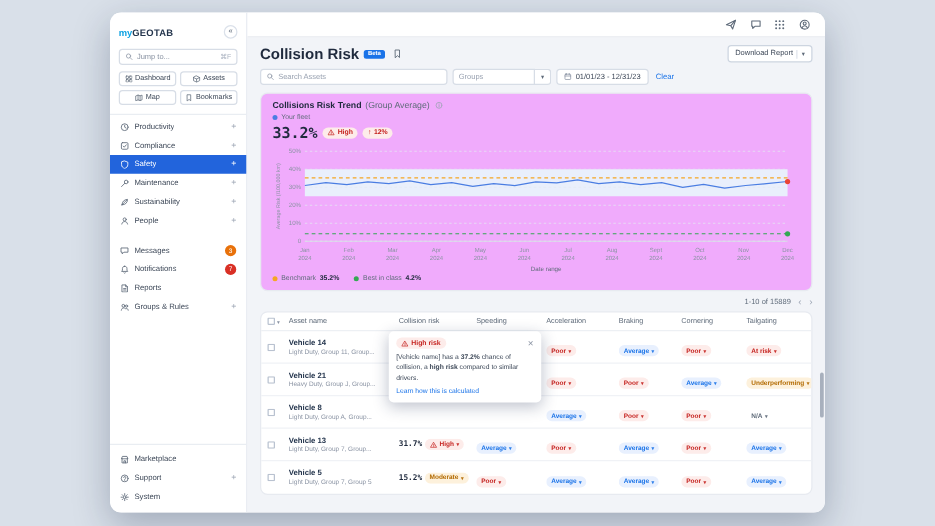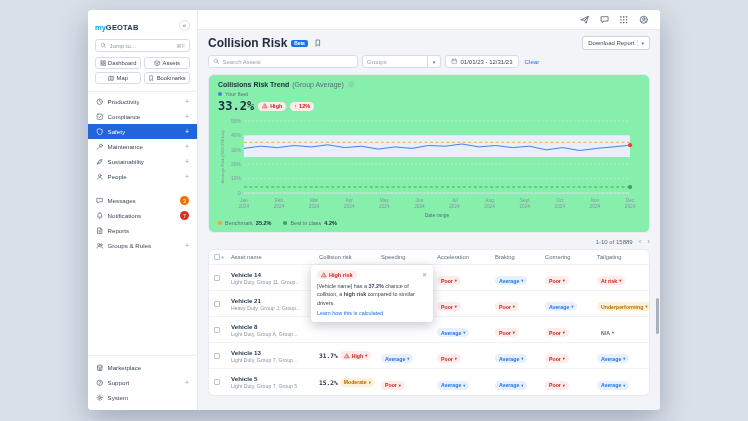--- a/index.html
+++ b/index.html
@@ -2,21 +2,21 @@
 <html style="--accent: #1a73e8; --active-nav: #2264dc; --risk-red: #c5221f; --pill-red-bg: #fdecea; --pill-blue: #1a73e8; --pill-blue-bg: #e8f0fe; --pill-orange: #b26a00; --pill-orange-bg: #fdf1dc; --benchmark-orange: #f5a623; --best-green: #34a853; --fleet-blue: #4a7de2;"><head>
 <meta charset="utf-8">
 <style>
   * { box-sizing: border-box; }
   html,body { margin:0; padding:0; }
   body { font-family:"Liberation Sans",sans-serif; }
   button { font:inherit; border:none; background:none; padding:0; cursor:pointer; }
 
   .stage { position:relative; width:748px; height:421px; background:#d9e0e9; overflow:hidden; }
   .window { position:absolute; left:88px; top:10px; width:572px; height:400px; background:#fff;
-            border-radius:4px; box-shadow:0 10px 30px rgba(15,30,60,.28); display:flex; overflow:hidden; }
+            border-radius:9px; box-shadow:0 10px 30px rgba(15,30,60,.28); display:flex; overflow:hidden; }
 
   
   .sidebar { width:110px; min-width:110px; background:#fff; border-right:1px solid #e4e8ef;
              display:flex; flex-direction:column; color:#3c4757; }
   .logo-row { display:flex; align-items:center; justify-content:space-between; padding:6px 7px 3px; }
   .logo-my { color:#0aa1e2; font-weight:700; font-size:7.5px; }
   .logo-geotab { color:#24354d; font-weight:700; font-size:7.5px; letter-spacing:.2px; }
   .collapse-btn { width:11px; height:11px; border-radius:50%; border:1px solid #dbe1ea; background:#fff;
                   font-size:6px; color:#5f6b7a; display:flex; align-items:center; justify-content:center; }
   .jump-box { margin:2px 7px 5px; height:13px; border:1px solid #d7dde6; border-radius:3px;
@@ -61,21 +61,21 @@
   .jicon { width:6.5px; height:6.5px; display:inline-flex; color:#8a93a3; flex:none; }
   .groups-box { width:66px; height:13px; background:#fff; border:1px solid #d7dde6; border-radius:3px 0 0 3px;
                 display:flex; align-items:center; padding:0 4px; color:#99a2b1; font-size:6px; }
   .caret-box { width:13px; height:13px; background:#fff; border:1px solid #d7dde6; border-left:none;
                border-radius:0 3px 3px 0; color:#5f6b7a; font-size:5px; margin-left:-4px;
                display:flex; align-items:center; justify-content:center; }
   .date-box { height:13px; background:#fff; border:1px solid #d7dde6; border-radius:3px;
               display:flex; align-items:center; gap:3px; padding:0 5px; color:#3c4757; font-size:6px; }
   .clear-link { color:var(--accent,#1a73e8); font-size:6.2px; margin-left:2px; cursor:pointer; }
 
-  .trend-card { background:#86efac; border:1px solid #e7eaf0; border-radius:6px; padding:6px 9px; margin-bottom:5px; }
+  .trend-card { background:#f0abfc; border:1px solid #e7eaf0; border-radius:6px; padding:6px 9px; margin-bottom:5px; }
   .card-title-row { display:flex; align-items:center; gap:3px; }
   .card-title { font-size:7px; font-weight:700; color:#1f2a3d; }
   .card-sub { font-size:7px; color:#5f6b7a; }
   .info { width:6.5px; height:6.5px; color:#9aa3b2; display:inline-flex; margin-left:1px; }
   .legend-row { display:flex; align-items:center; gap:3px; font-size:5.5px; color:#5f6b7a; margin-top:3px; }
   .legend-dot { width:4px; height:4px; border-radius:50%; background:var(--fleet-blue,#4a7de2); }
   .value-row { display:flex; align-items:center; gap:4px; margin-top:2px; }
   .big-value { font-family:"DejaVu Sans Mono",monospace; font-size:12px; font-weight:700; color:#1f2a3d; }
   .chip { display:inline-flex; align-items:center; gap:2px; font-size:5.5px; font-weight:700;
           padding:1.5px 4px; border-radius:7px; }

